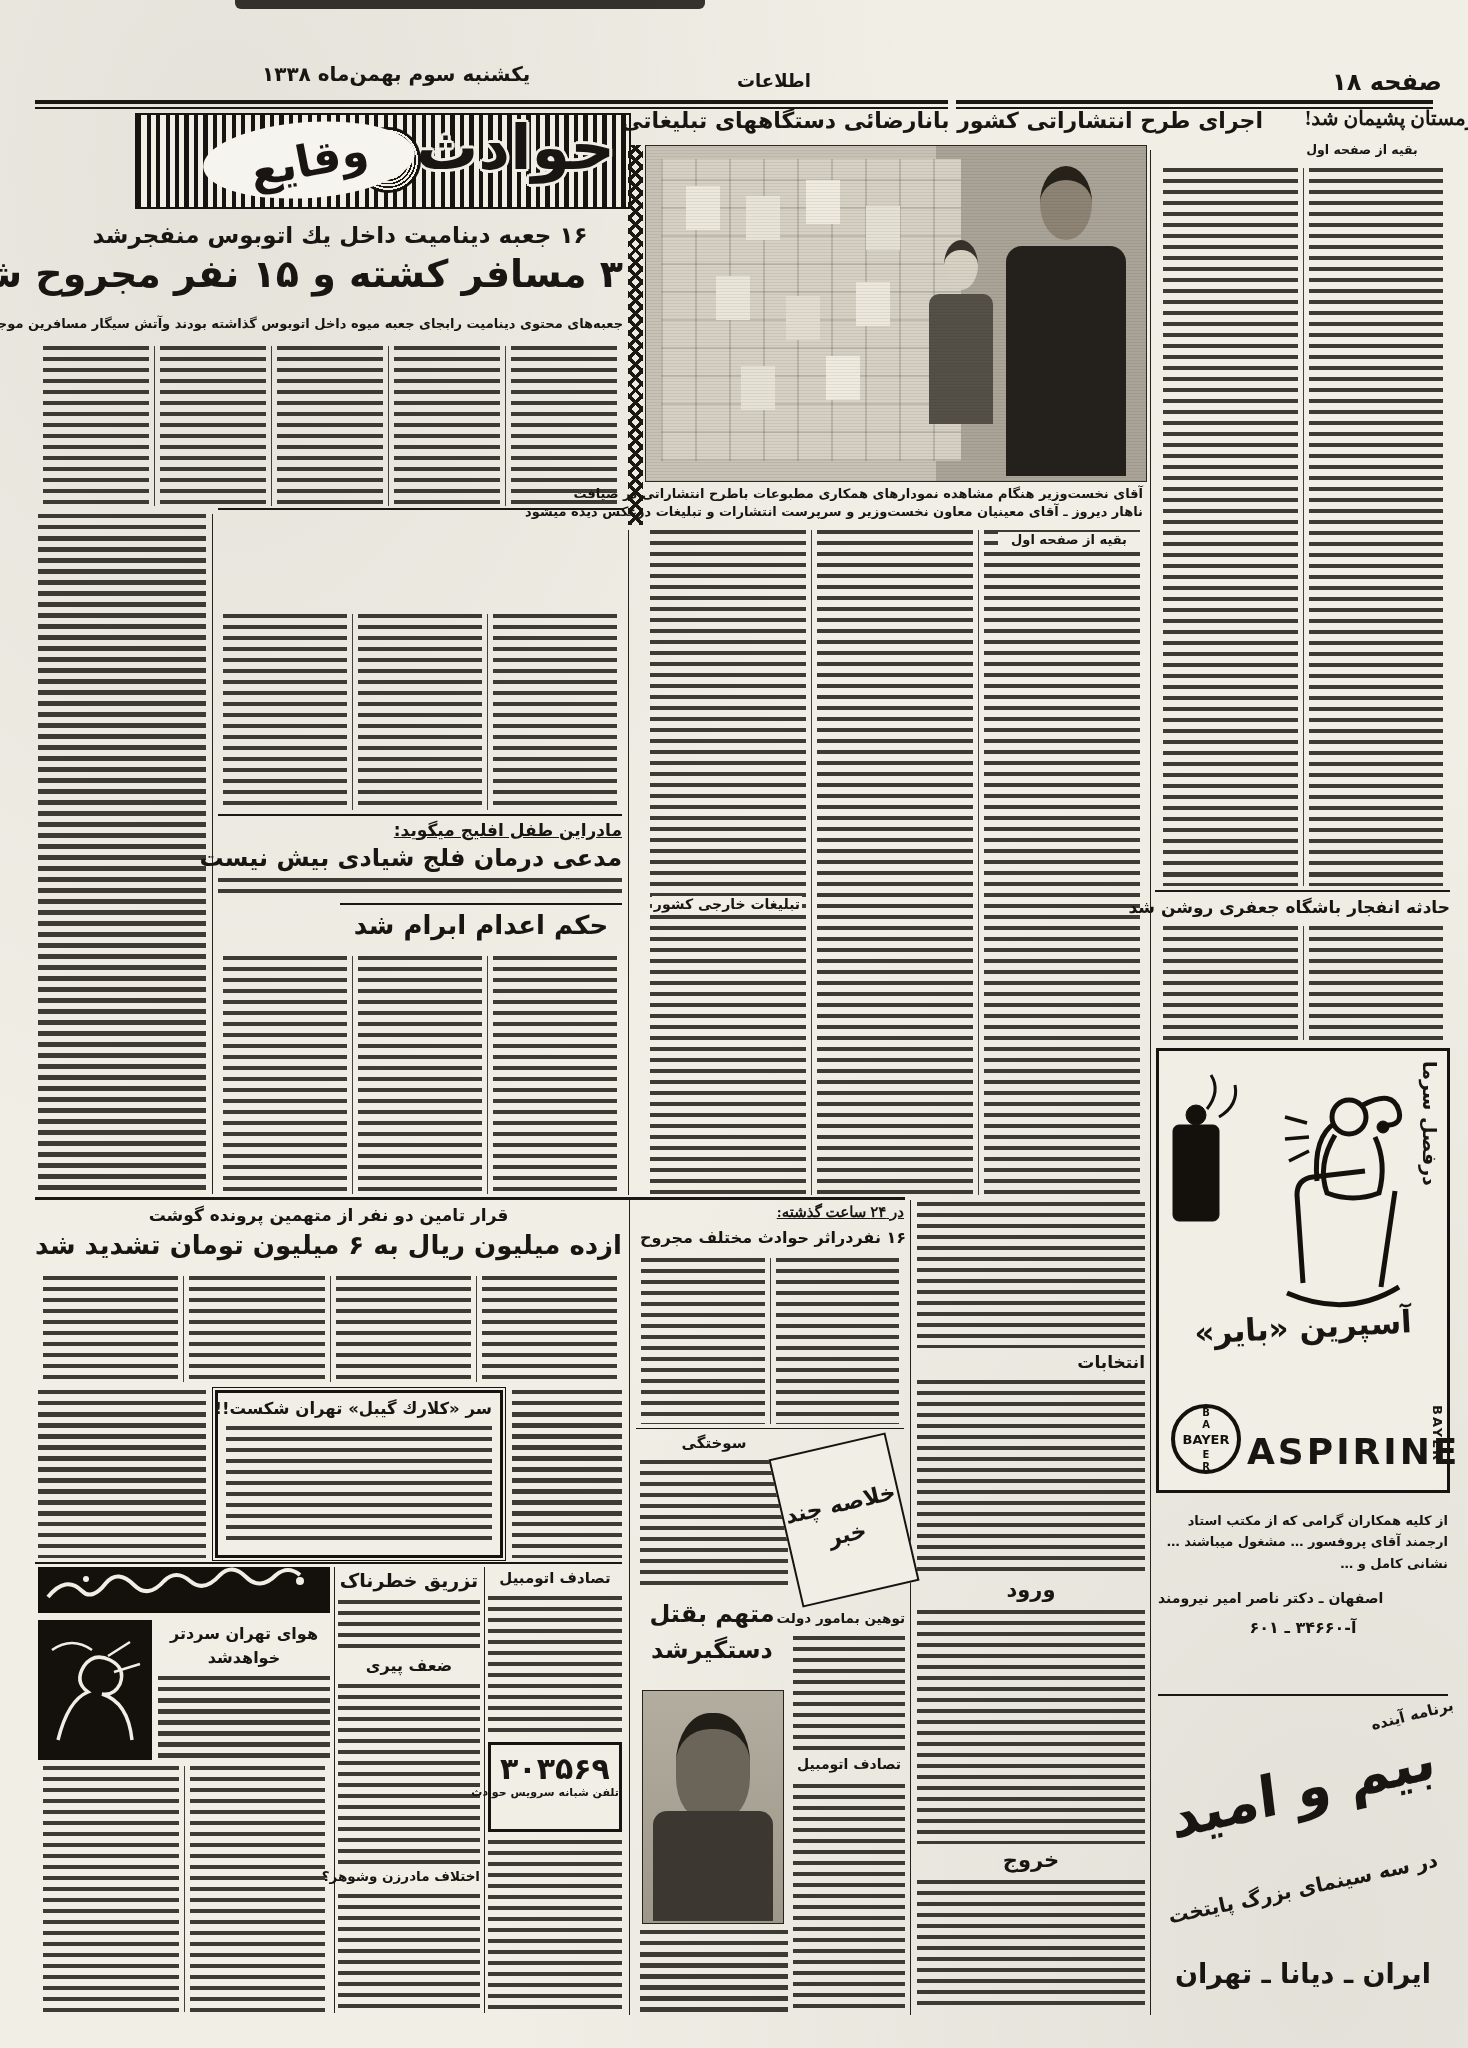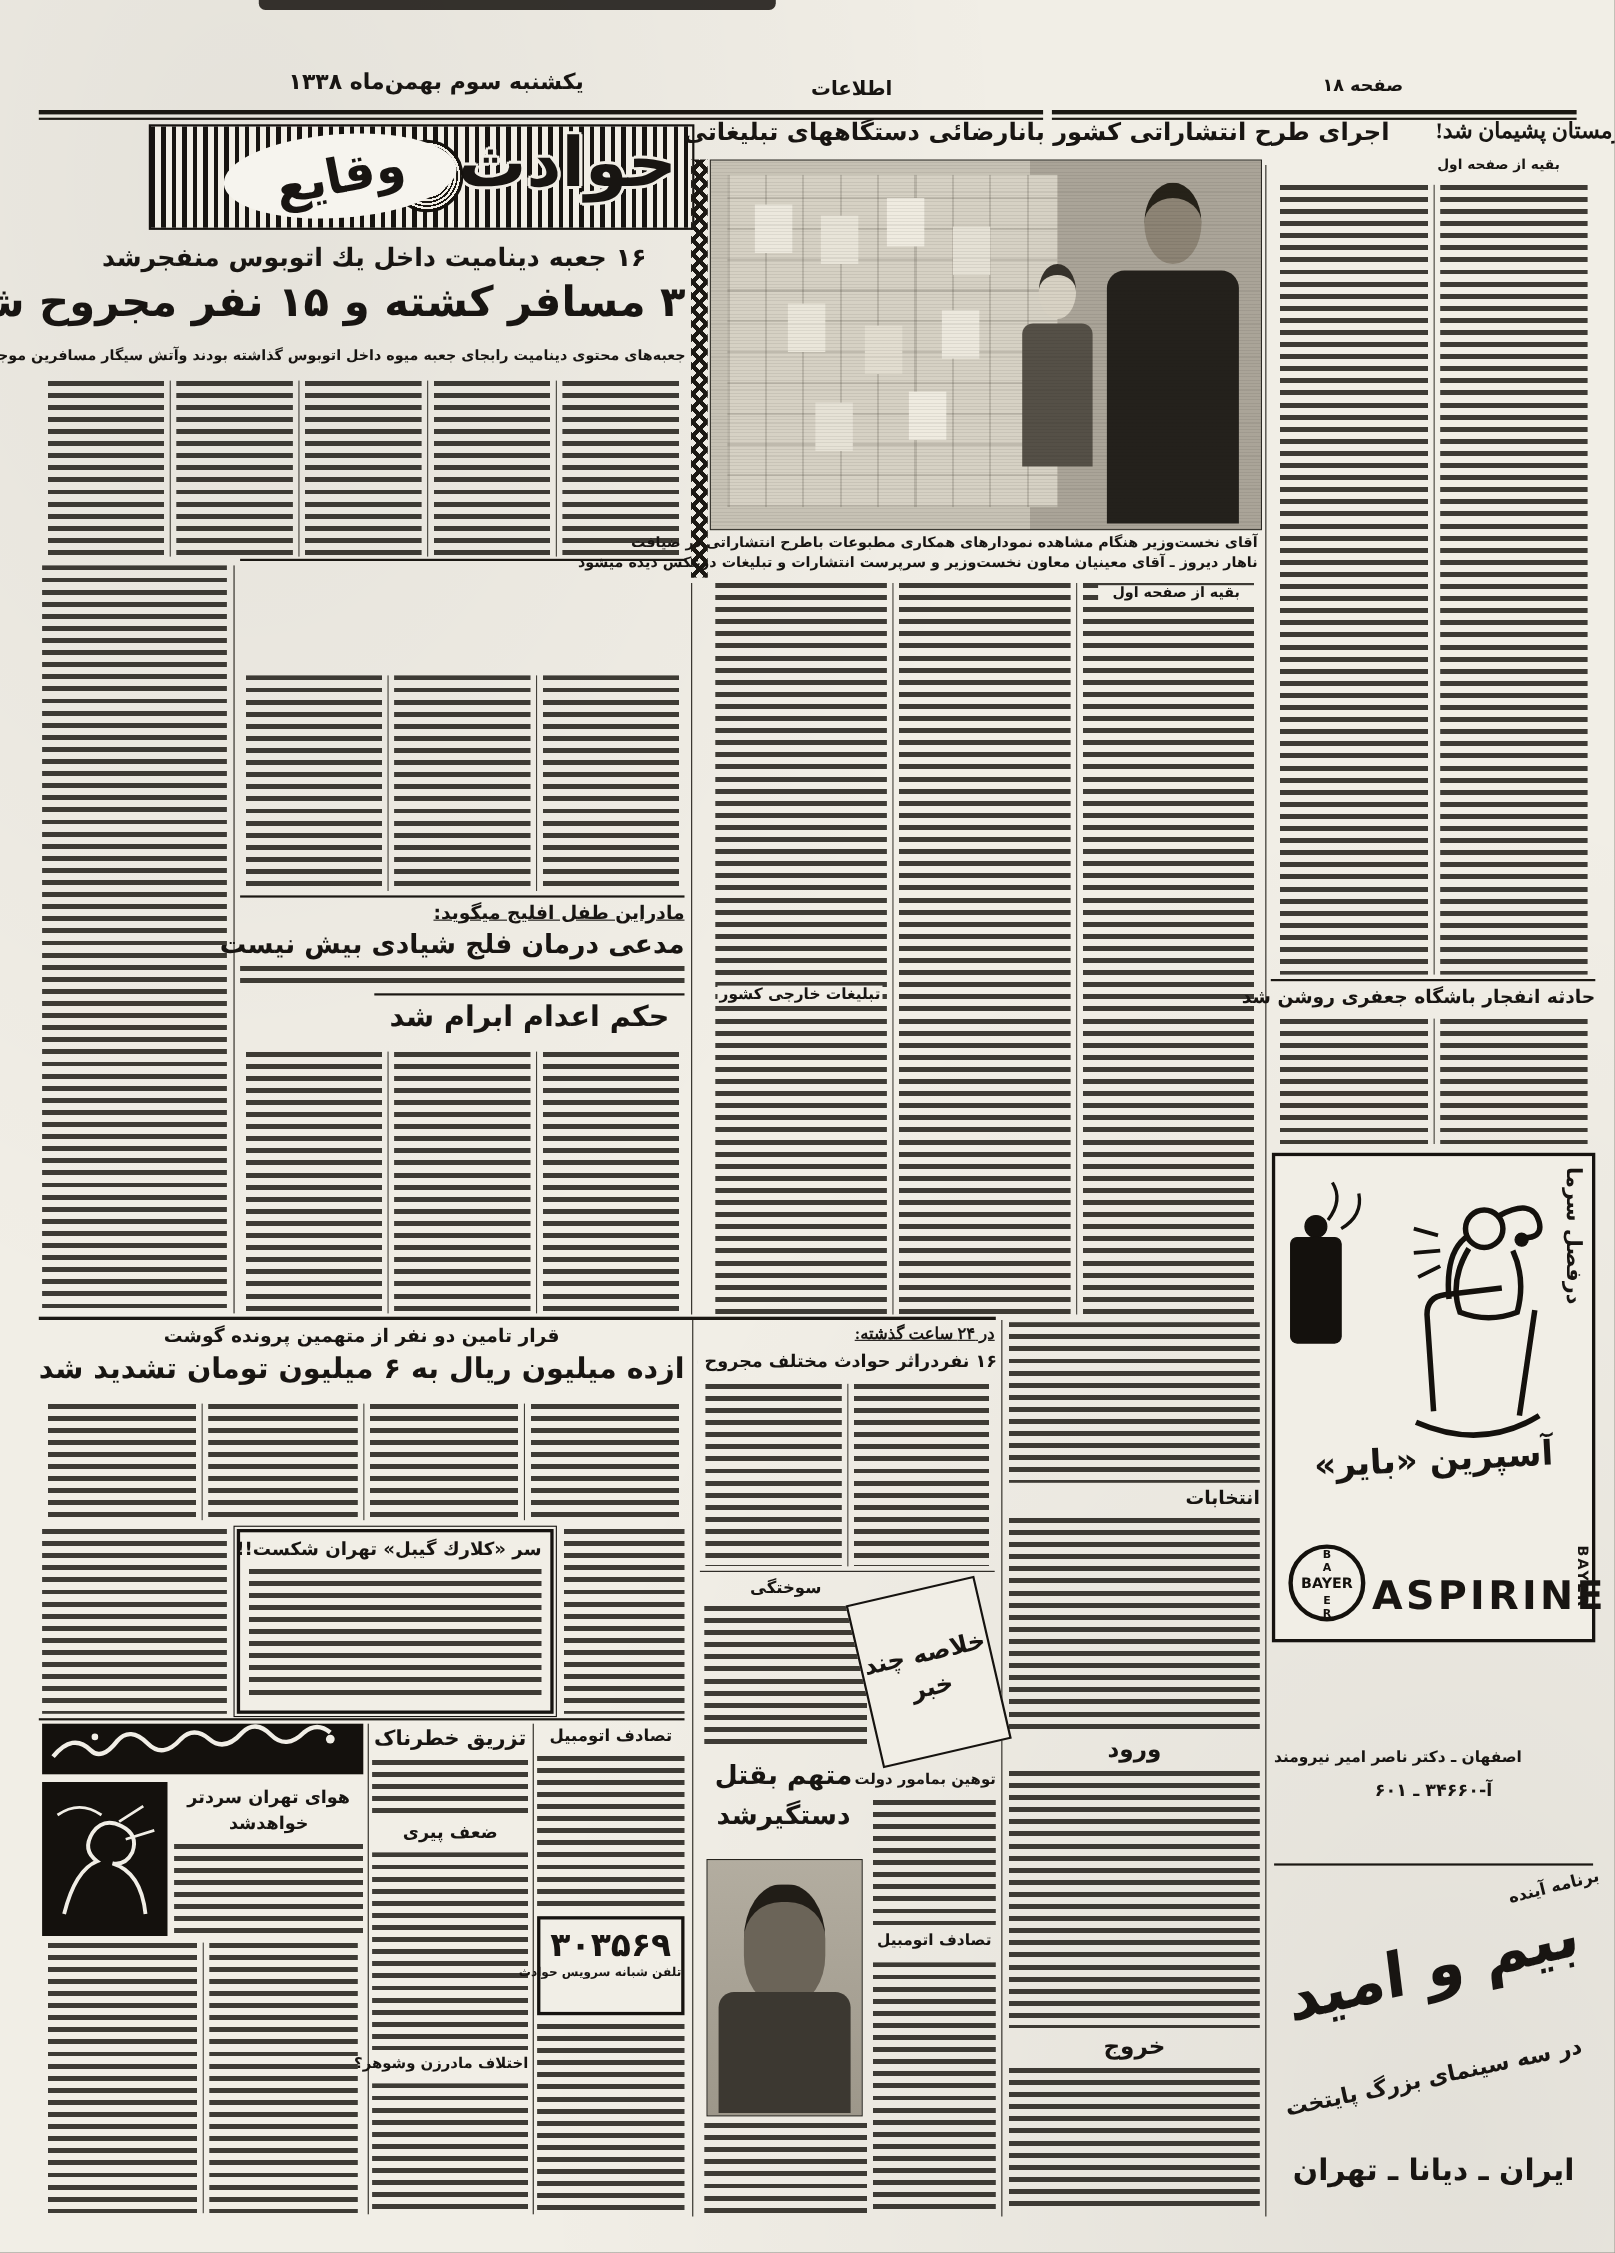--- a/index.html
+++ b/index.html
@@ -31,21 +31,21 @@
 </style>
 </head>
 <body>
 
 <div class="page">
 
   <div class="abs" style="left:235px;top:0;width:470px;height:9px;background:#14110d;border-radius:0 0 6px 6px;opacity:.85;"></div>
 
   <div class="abs b nw" style="left:262px;top:62px;font-size:20px;">یکشنبه سوم بهمن‌ماه ۱۳۳۸</div>
   <div class="abs b nw" style="left:737px;top:70px;font-size:18px;">اطلاعات</div>
-  <div class="abs b nw" style="left:1202px;top:68px;font-size:16px;">صفحه ۱۸</div>
+  <div class="abs b nw" style="left:1332px;top:68px;font-size:24px;">صفحه ۱۸</div>
   <div class="abs hr" style="left:35px;top:100px;width:1398px;height:4px;"></div>
   <div class="abs hr" style="left:35px;top:107px;width:1398px;height:2px;"></div>
   <div class="abs paperbg" style="left:948px;top:99px;width:8px;height:11px;"></div>
 
   <div class="abs banner" style="left:135px;top:113px;width:492px;height:92px;">
     <div class="abs b halo nw" style="right:14px;top:-4px;font-size:62px;">حوادث</div>
     <div class="abs" style="right:208px;top:12px;width:62px;height:62px;border-radius:50%;background:
            repeating-radial-gradient(circle at 50% 50%, #f1eee6 0 2px, #1b1813 2px 3.5px);
            border:2px solid #14110d;"></div>
     <div class="abs" style="left:66px;top:7px;width:212px;height:76px;background:#f6f4ee;border-radius:50%;transform:rotate(-4deg);display:flex;align-items:center;justify-content:center;">
@@ -244,20 +244,21 @@
       <text x="37" y="42" text-anchor="middle" font-size="13" font-weight="bold" fill="#14110d" font-family="DejaVu Sans">BAYER</text>
       <text x="37" y="14" text-anchor="middle" font-size="10" font-weight="bold" fill="#14110d" font-family="DejaVu Sans">B</text>
       <text x="37" y="26" text-anchor="middle" font-size="10" font-weight="bold" fill="#14110d" font-family="DejaVu Sans">A</text>
       <text x="37" y="56" text-anchor="middle" font-size="10" font-weight="bold" fill="#14110d" font-family="DejaVu Sans">E</text>
       <text x="37" y="68" text-anchor="middle" font-size="10" font-weight="bold" fill="#14110d" font-family="DejaVu Sans">R</text>
     </svg>
     <div class="abs b nw" style="left:88px;bottom:18px;font-size:36px;letter-spacing:3px;font-family:'DejaVu Sans',sans-serif;">ASPIRINE</div>
     <div class="abs b" style="right:2px;bottom:28px;writing-mode:vertical-rl;font-size:13px;letter-spacing:2px;">BAYER</div>
   </div>
 
+  <div class="abs b" style="left:1158px;top:1510px;width:290px;font-size:13px;line-height:1.65;text-align:right;">از کلیه همکاران گرامی که از مکتب استاد ارجمند آقای پروفسور … مشغول میباشند … نشانی کامل و …</div>
   <div class="abs b nw" style="left:1158px;top:1590px;width:290px;font-size:14px;text-align:left;">اصفهان ـ دکتر ناصر امیر نیرومند</div>
   <div class="abs b nw" style="left:1158px;top:1618px;width:290px;font-size:16px;text-align:center;">آ-۳۴۶۶۰ ـ ۶۰۱</div>
 
   <div class="abs hr" style="left:1158px;top:1694px;width:290px;height:1.5px;"></div>
   <div class="abs b nw" style="right:14px;top:1706px;font-size:15px;transform:rotate(-14deg);">برنامه آینده</div>
   <div class="abs b nw" style="left:1156px;top:1756px;width:294px;text-align:center;font-size:56px;transform:rotate(-13deg) skewX(-6deg);">بیم و امید</div>
   <div class="abs b nw" style="left:1156px;top:1876px;width:294px;text-align:center;font-size:20px;transform:rotate(-12deg);">در سه سینمای بزرگ پایتخت</div>
   <div class="abs b nw" style="left:1156px;top:1958px;width:294px;text-align:center;font-size:27px;">ایران ـ دیانا ـ تهران</div>
 
 </div>

